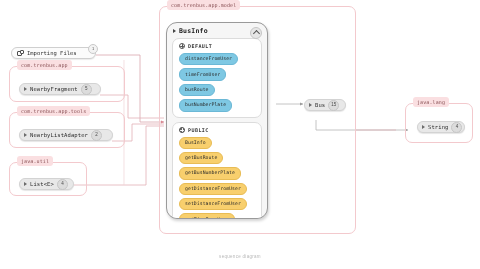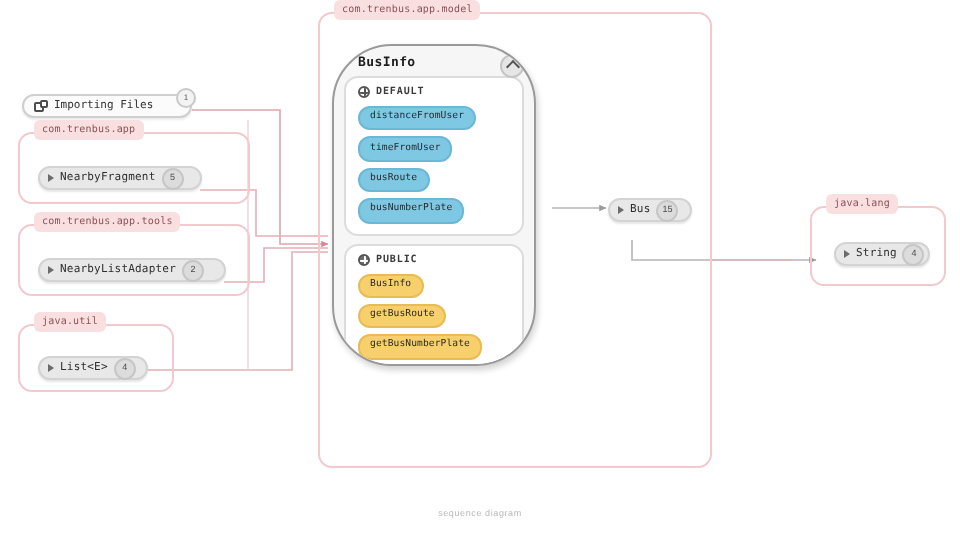--- a/index.html
+++ b/index.html
@@ -363,21 +363,21 @@
 
   <div class="pkg" style="left:405px; top:103px; width:68px; height:40px;">
     <span class="pkg-label">java.lang</span>
     <div class="node" style="left:11px; top:17px; width:48px; height:12px;">
       <span class="tri"></span>
       <span class="nm">String</span>
       <span class="badge">4</span>
     </div>
   </div>
 
-  <div id="class-card" style="left:166px; top:22px; width:102px; height:161px;border-radius:30px;">
+  <div id="class-card" style="left:166px; top:22px; width:102px; height:197px;">
 
     <div class="card-head">
       <span class="tri"></span>
       <span class="card-title">BusInfo</span>
       <span class="collapse-btn">
         <span class="chev-up"></span>
       </span>
     </div>
 
     <div class="card-section">

